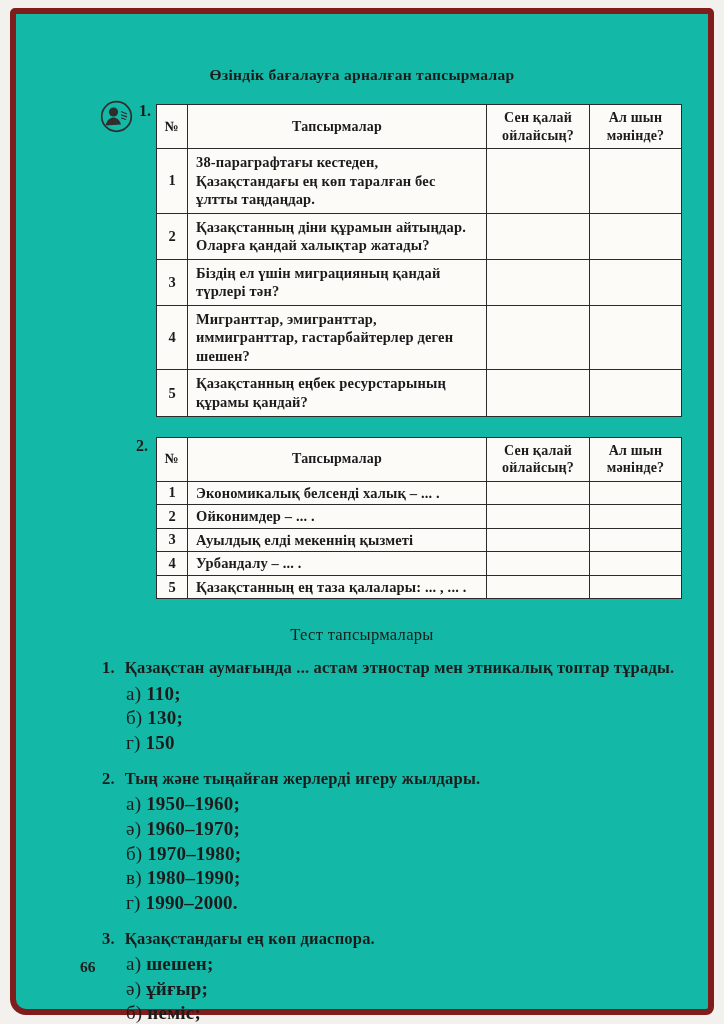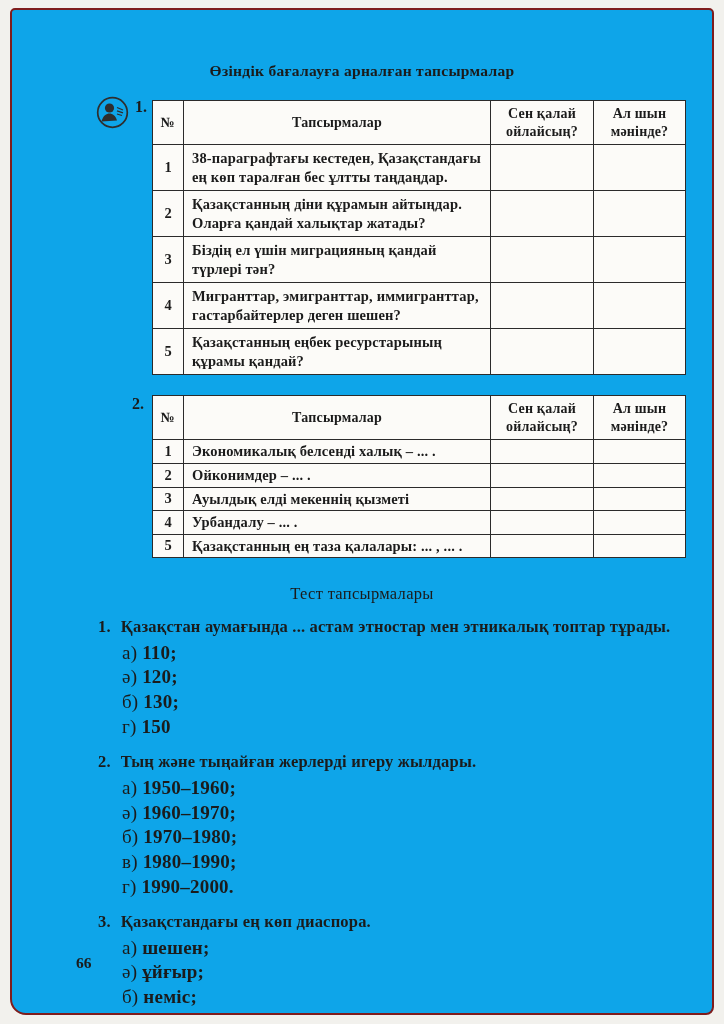--- a/index.html
+++ b/index.html
@@ -8,22 +8,22 @@
     position:relative;
     background:#f2f1ed;
     font-family:"Liberation Serif", serif;
     color:#1b1b1b;
     overflow:hidden;
   }
   .sheet {
     position:absolute;
     left:10px; top:8px;
     width:704px; height:1007px;
-    background:#0ea5e9;
-    border:2px solid #7f1d1d;
+    background:#14b8a6;
+    border:6px solid #7f1d1d;
     border-radius:5px 5px 8px 16px;
   }
   .page-title {
     margin-top:52px;
     text-align:center;
     font-size:15.5px;
     font-weight:bold;
     letter-spacing:0.3px;
   }
   .table-block {
@@ -234,21 +234,20 @@
 
   <h2 class="test-title">Тест тапсырмалары</h2>
 
   <div class="question">
     <div class="q-line">
       <span>1.</span>
       <span>Қазақстан аумағында ... астам этностар мен этникалық топтар тұрады.</span>
     </div>
     <div class="options">
       <div class="option"><span class="letter">а)</span> <span class="value">110;</span></div>
-      <div class="option"><span class="letter">ә)</span> <span class="value">120;</span></div>
       <div class="option"><span class="letter">б)</span> <span class="value">130;</span></div>
       <div class="option"><span class="letter">г)</span> <span class="value">150</span></div>
     </div>
   </div>
 
   <div class="question">
     <div class="q-line">
       <span>2.</span>
       <span>Тың және тыңайған жерлерді игеру жылдары.</span>
     </div>

